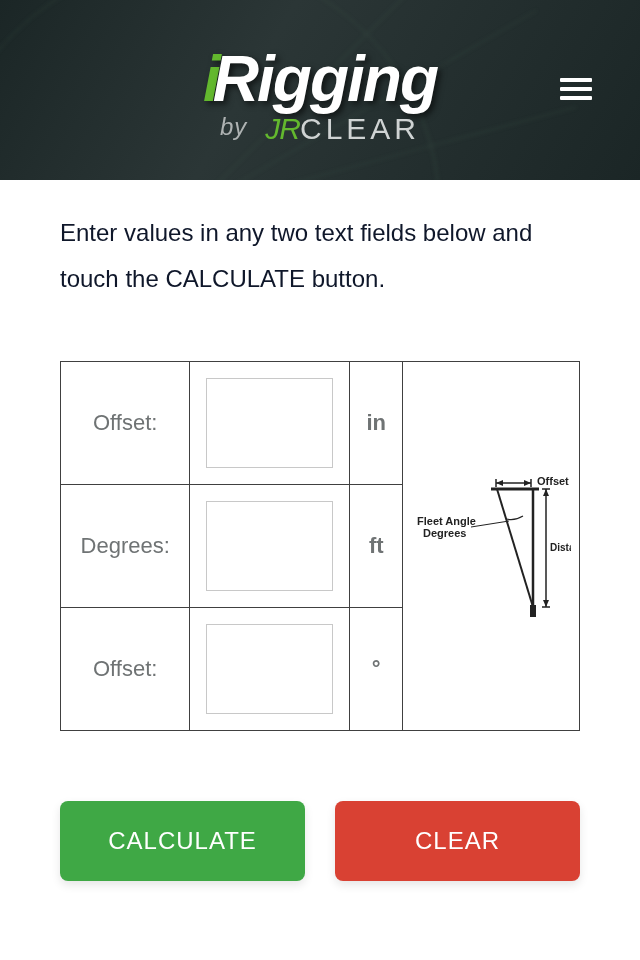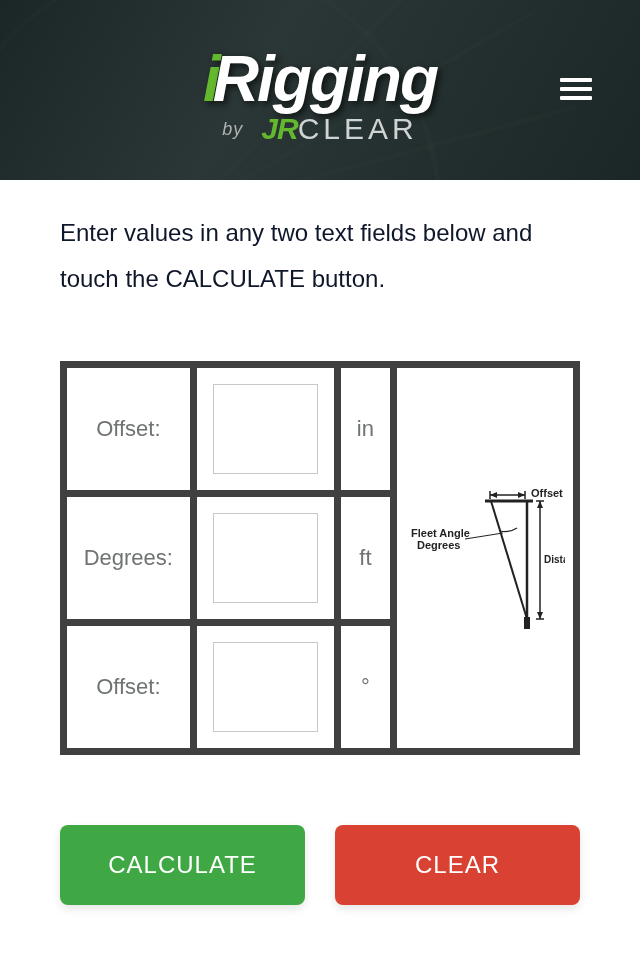--- a/index.html
+++ b/index.html
@@ -36,22 +36,22 @@
       position: absolute;
       left: 50%; top: 52%;
       transform: translate(-50%, -50%);
       text-align: center;
       filter: blur(.3px);
       width: 100%;
     }
     .logo-top { font-size: 64px; font-weight: 900; color: #fff; letter-spacing: -2px; font-style: italic; text-shadow: 3px 3px 6px rgba(0,0,0,.6); }
     .logo-top .i { color: #63b82e; font-style: italic; margin-right: -6px; }
     .logo-bottom { margin-top: -4px; font-size: 30px; letter-spacing: 1px; font-weight: 400; color: #b9bdbd; }
-    .logo-bottom .by { font-size: 18px; font-style: italic; color: #aeb2b2; margin-right: 6px; vertical-align: 4px; }
-    .logo-bottom .jr { color: #63b82e; font-weight: 700; font-style: italic; letter-spacing: -1px; margin-left: 12px; }
+    .logo-bottom .by { font-size: 24px; font-style: italic; color: #aeb2b2; margin-right: 6px; vertical-align: 4px; }
+    .logo-bottom .jr { color: #63b82e; font-weight: 400; font-style: italic; letter-spacing: -1px; margin-left: 12px; }
     .logo-bottom .clancy { color: #cfd3d3; font-weight: 300; letter-spacing: 4px; }
 
     .hamburger {
       position: absolute;
       right: 48px; top: 78px;
       width: 32px; height: 24px;
       cursor: pointer;
     }
     .hamburger span {
       display: block;
@@ -66,30 +66,30 @@
     h1.page-title { font-size: 38px; font-weight: 800; color: #222; margin-top: 60px; letter-spacing: -0.5px; }
     p.instructions { font-size: 24px; color: #0f172a; line-height: 1.9; margin-top: 30px; }
 
     table.calc {
       width: 100%;
       border-collapse: collapse;
       margin-top: 60px;
       border: 1px solid #e3e3e3;
     }
     table.calc td {
-      border: 7px solid #404040;
+      border: 1px solid #404040;
       padding: 16px;
       text-align: center;
       vertical-align: middle;
       font-size: 22px;
       color: #6f7374;
     }
     table.calc td.label-cell { width: 130px; }
     table.calc td.input-cell { width: 170px; }
-    table.calc td.unit-cell { width: 52px; }
+    table.calc td.unit-cell { width: 52px; font-weight: bold; }
     table.calc td.diagram-cell { width: auto; vertical-align: middle; padding: 0 8px; }
     input.val {
       width: 100%; height: 90px;
       border: 1px solid #c8c8c8;
       background: #fff;
       font-size: 22px;
       text-align: center;
     }
 
     

